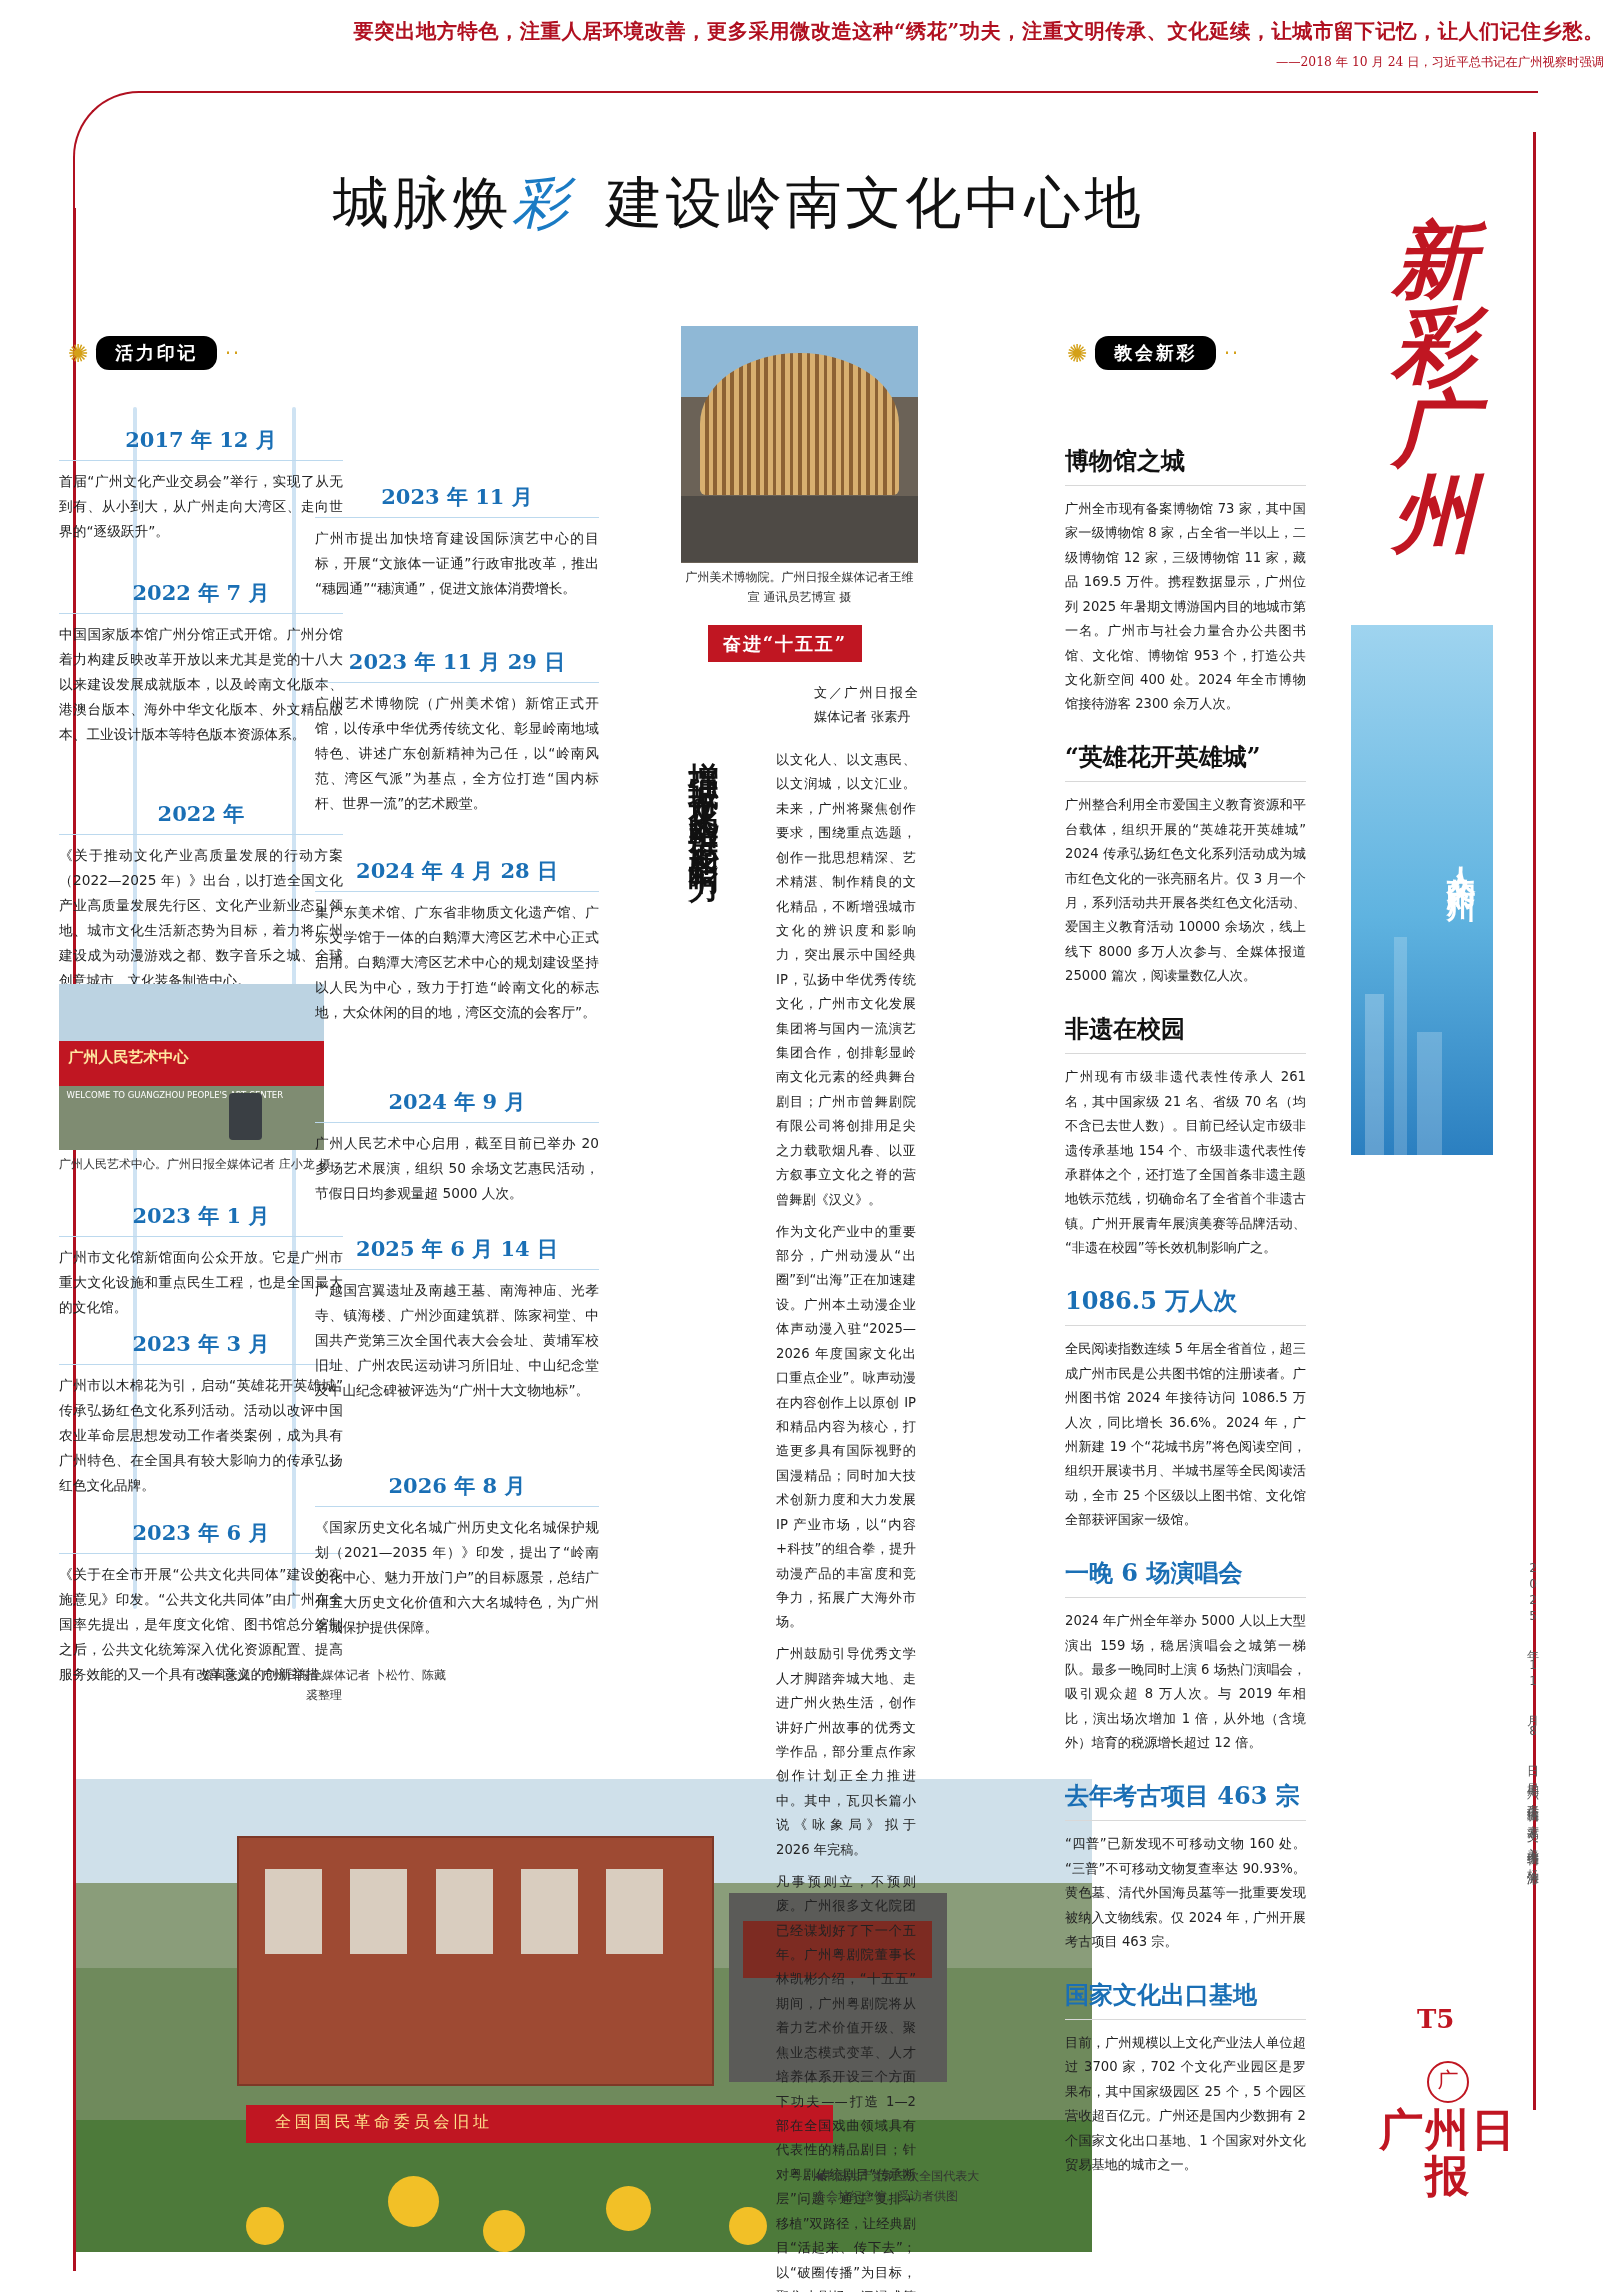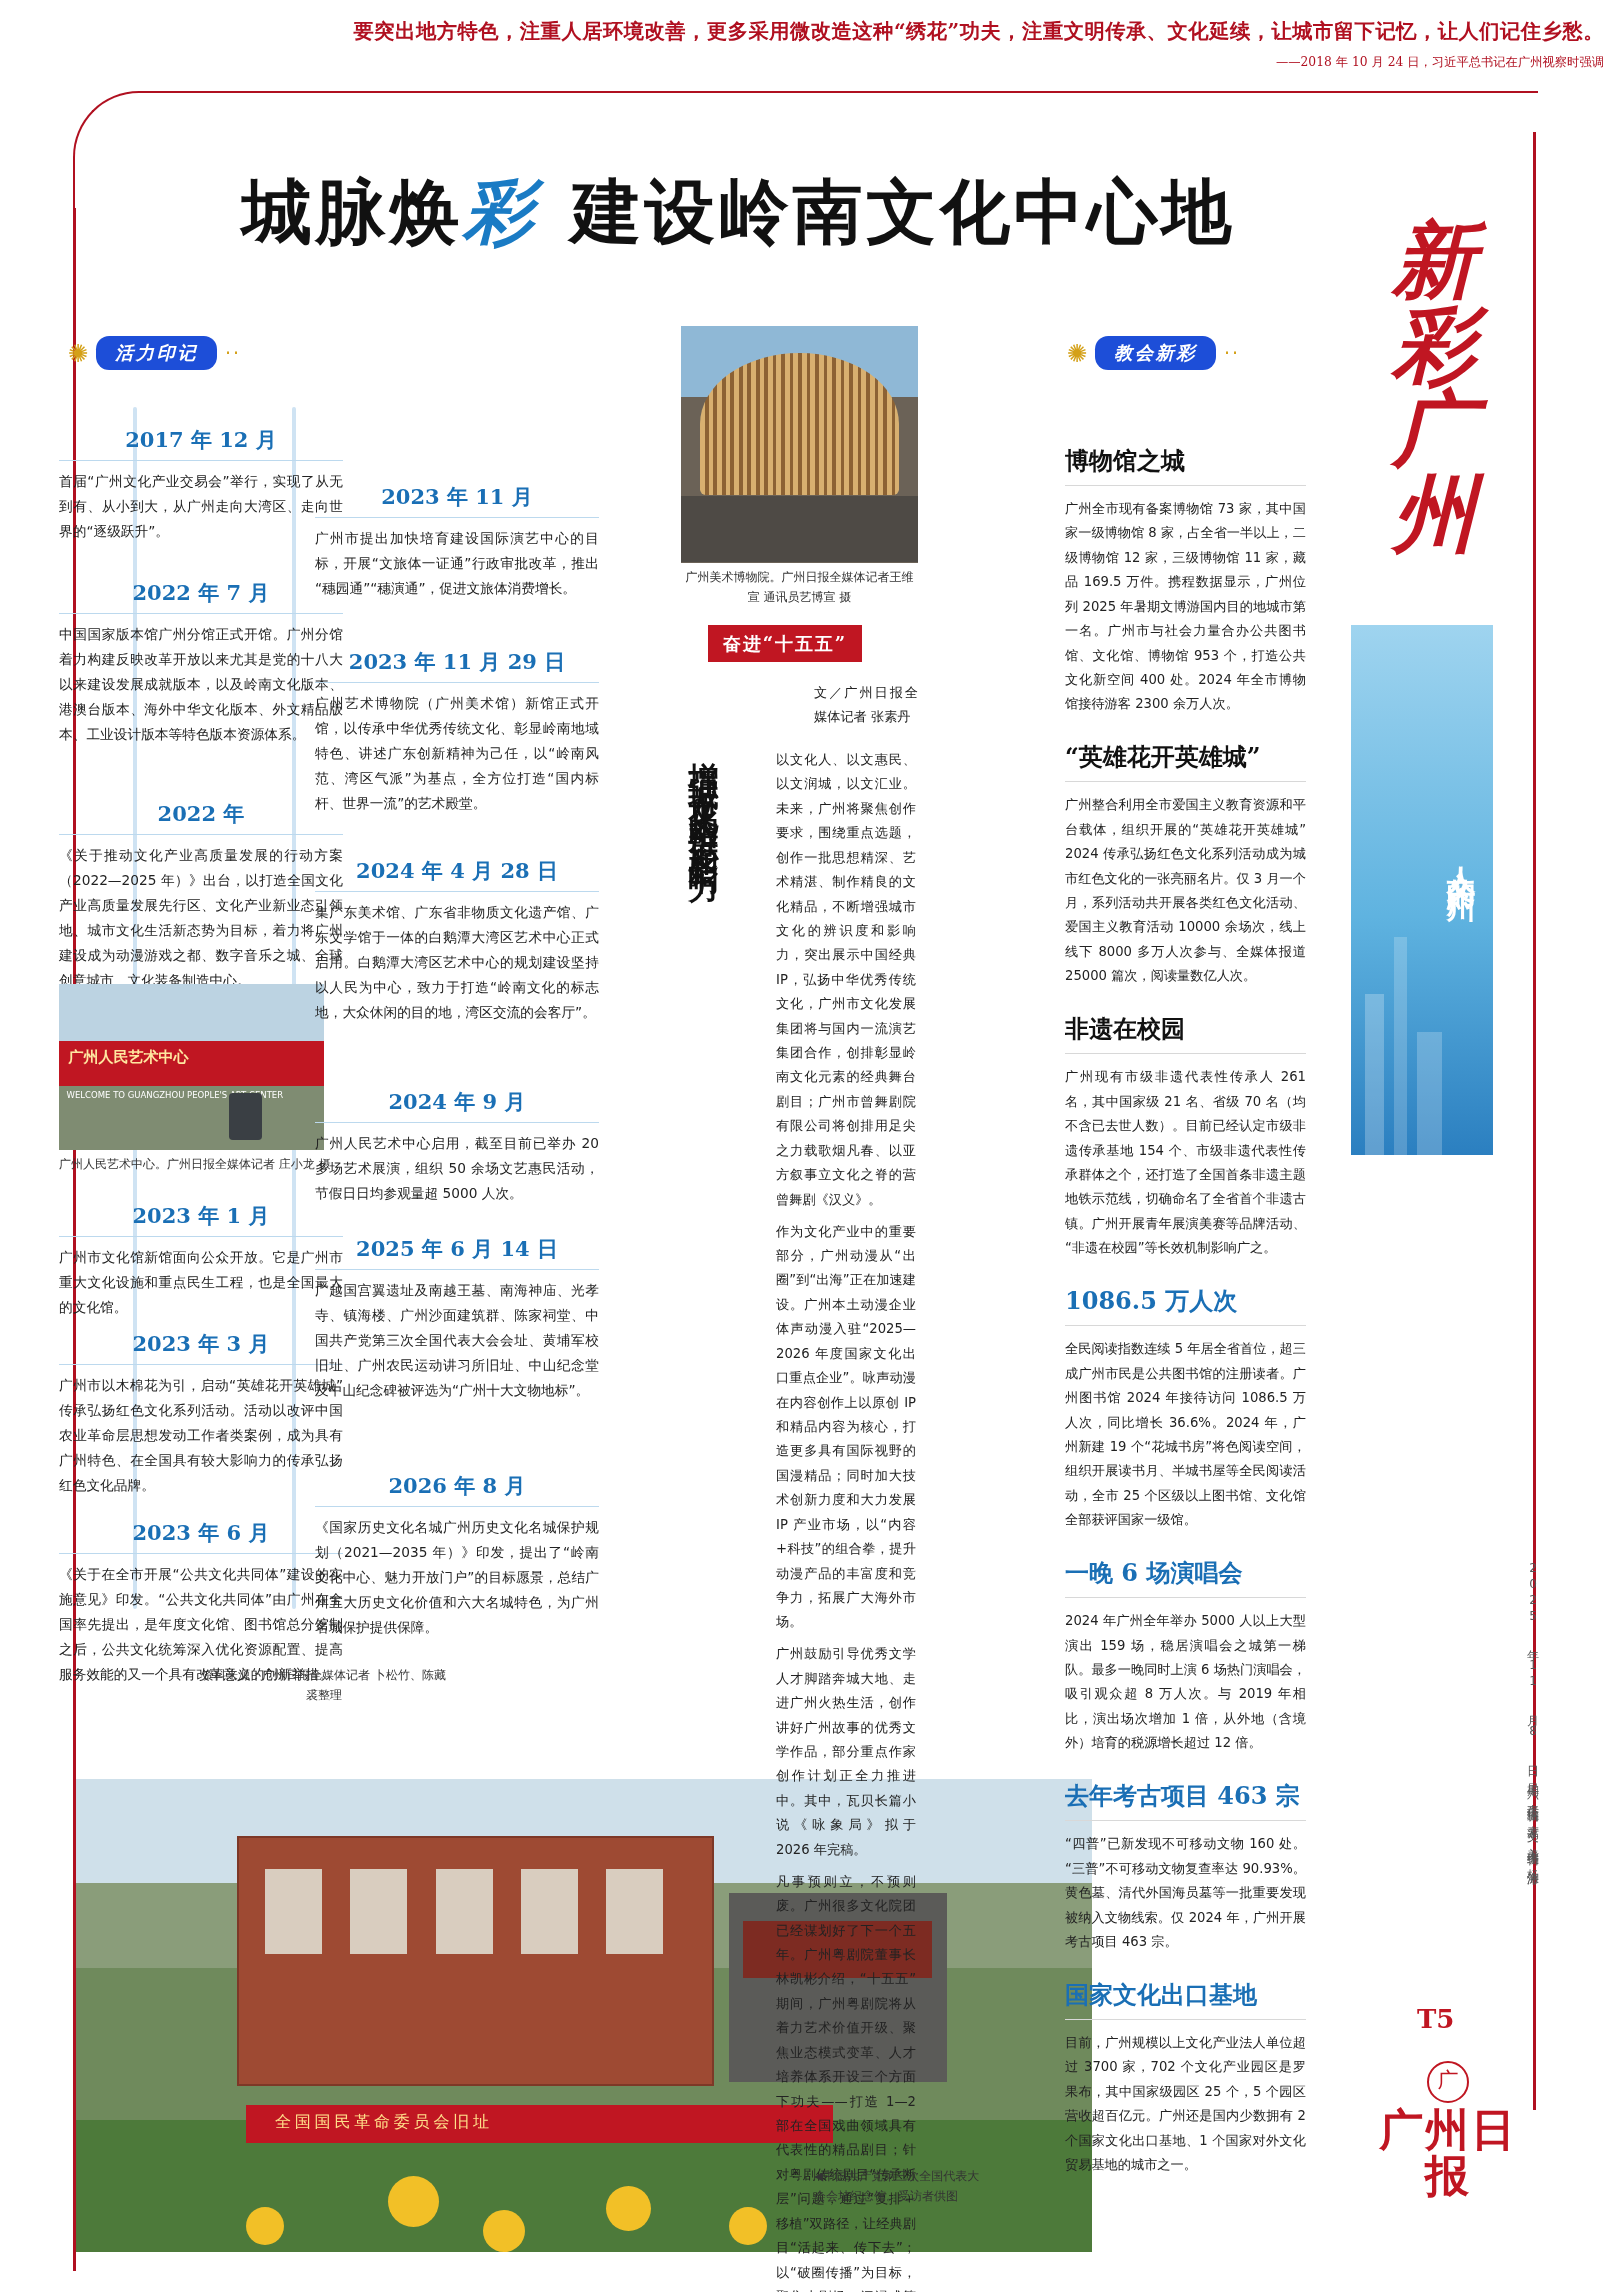--- a/index.html
+++ b/index.html
@@ -13,26 +13,26 @@
 
   
   .frame-outer{position:absolute;left:52px;top:66px;width:1514px;height:2205px;}
   .hook{position:absolute;width:142px;height:142px;border-left:2.8px solid #b01020;border-top:2.8px solid #b01020;border-top-left-radius:66px;left:21px;top:24.6px;}
   .vline{position:absolute;left:21px;top:142px;width:2.8px;height:2063px;background:#b01020;}
   .vline2{position:absolute;left:1481px;top:66px;width:2.8px;height:1978px;background:#b01020;}
   .hline-t{position:absolute;left:161px;top:24.6px;width:1325px;height:2.8px;background:#b01020;}
 
   
   .masthead{position:absolute;left:114px;top:166px;width:1249px;text-align:center;}
-  .mast-t{font-size:70px;font-weight:700;letter-spacing:3.8px;font-family:"DejaVu Serif","Liberation Serif",serif;color:#111;white-space:nowrap;}
+  .mast-t{font-size:56px;font-weight:400;letter-spacing:3.8px;font-family:"DejaVu Serif","Liberation Serif",serif;color:#111;white-space:nowrap;}
   .mast-t .cai{color:#1a7bc4;font-style:italic;display:inline-block;transform:rotate(-5.7px);}
   .mast-gap{display:inline-block;width:34px;}
 
   
-  .pill{display:inline-block;background:#1d4ed8;color:#fff;font-size:18px;font-weight:700;padding:4.7px 19px 5.7px;border-radius:13.2px;letter-spacing:2.8px;font-family:"DejaVu Serif","Liberation Serif",serif;font-style:italic;}
+  .pill{display:inline-block;background:#000000;color:#fff;font-size:18px;font-weight:700;padding:4.7px 19px 5.7px;border-radius:13.2px;letter-spacing:2.8px;font-family:"DejaVu Serif","Liberation Serif",serif;}
   .pill-wrap{position:absolute;display:flex;align-items:center;gap:7.6px;}
   .spark{font-size:24.6px;color:#d4a017;}
   .dots{font-size:19px;color:#d4a017;letter-spacing:1.9px;}
 
   
   .timeline{position:absolute;left:59px;top:407px;width:625px;}
   .tl-rail{position:absolute;left:233px;top:0;width:3.8px;height:1202px;background:#cfe3f3;border-radius:1.9px;}
   .tl-rail2{position:absolute;left:74px;top:0;width:3.8px;height:1202px;background:#cfe3f3;border-radius:1.9px;}
   .tl-card{position:absolute;width:284px;}
   .tl-date{color:#1a6fb5;font-weight:700;font-size:21px;font-family:"DejaVu Serif","Liberation Serif",serif;border-bottom:1.9px solid #bcd9ee;padding-bottom:5.7px;margin-bottom:8.5px;text-align:center;}

